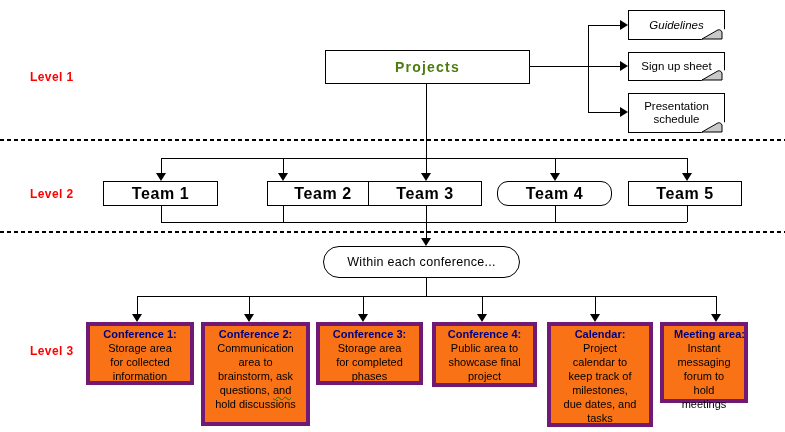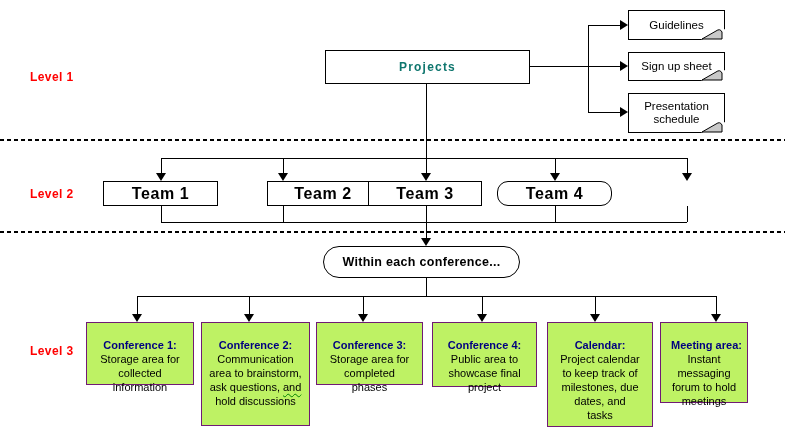--- a/index.html
+++ b/index.html
@@ -13,35 +13,35 @@
   .dashed{position:absolute;left:0;width:785px;height:2px;
     background:repeating-linear-gradient(90deg,#000 0 4px,transparent 4px 7px);}
   
   .ln{position:absolute;background:#000;}
   
   .ar-d{position:absolute;width:0;height:0;border-left:5px solid transparent;border-right:5px solid transparent;border-top:8px solid #000;}
   .ar-r{position:absolute;width:0;height:0;border-top:5px solid transparent;border-bottom:5px solid transparent;border-left:8px solid #000;}
   
   .box{position:absolute;background:#fff;border:1px solid #000;display:flex;align-items:center;justify-content:center;box-sizing:border-box;}
   .projects{left:325px;top:50px;width:205px;height:34px;}
-  .projects span{font-size:12px;font-weight:bold;color:#0f766e;letter-spacing:1.2px;}
+  .projects span{font-size:14px;font-weight:bold;color:#4d7c0f;letter-spacing:1.2px;}
   .team{top:181px;height:25px;font-size:16px;font-weight:bold;letter-spacing:.6px;}
   .t1{left:103px;width:115px;} .t2{left:235px;width:112px;margin-left:32px;} .t3{left:368px;width:114px;}
   .t4{left:497px;width:115px;border-radius:11px;} .t5{left:628px;width:114px;}
   
   .note{position:absolute;left:628px;width:97px;background:#fff;border:1px solid #000;box-sizing:border-box;
     display:flex;align-items:center;justify-content:center;text-align:center;font-size:11.5px;line-height:13px;}
-  .n1{top:10px;height:30px;} .n2{top:52px;height:29px;} .n3{top:93px;height:40px;}
+  .n1{top:10px;height:30px;font-style:italic;} .n2{top:52px;height:29px;} .n3{top:93px;height:40px;}
   .fold{position:absolute;right:-1px;bottom:-1px;width:24px;height:12px;}
   
   .stadium{left:323px;top:246px;width:197px;height:32px;border-radius:16px;}
-  .stadium span{font-size:12.5px;font-weight:bold;letter-spacing:.3px;}
+  .stadium span{font-size:12.5px;font-weight:normal;letter-spacing:.3px;}
   
-  .area{position:absolute;top:322px;background:#bef264;border:1px solid #701a75;box-sizing:border-box;
-    text-align:center;font-size:11px;line-height:14px;padding-top:15px;}
+  .area{position:absolute;top:322px;background:#f97316;border:4px solid #701a75;box-sizing:border-box;
+    text-align:center;font-size:11px;line-height:14px;padding-top:1px;}
   .area .ttl{font-weight:bold;color:#000080;white-space:nowrap;display:block;}
   .a1{left:86px;width:108px;height:63px;padding-left:12px;padding-right:12px;}
   .a2{left:201px;width:109px;height:104px;padding-left:6px;padding-right:6px;}
   .a3{left:316px;width:107px;height:63px;padding-left:11px;padding-right:11px;}
   .a4{left:432px;width:105px;height:65px;padding-left:8px;padding-right:8px;}
   .a5{left:547px;width:106px;height:105px;padding-left:12px;padding-right:12px;}
   .a6{left:660px;width:88px;height:81px;padding-left:10px;padding-right:10px;text-align:center;}
   .squiggle{text-decoration-line:underline;text-decoration-style:wavy;text-decoration-color:#008000;text-decoration-thickness:1px;text-underline-offset:2px;}
 </style>
 </head>
@@ -108,20 +108,23 @@
     </div>
   <div class="box team t2">
       <span>Team 2</span>
     </div>
   <div class="box team t3">
       <span>Team 3</span>
     </div>
   <div class="box team t4">
       <span>Team 4</span>
     </div>
+  <div class="box team t5">
+      <span>Team 5</span>
+    </div>
 
   <div class="ln" style="left:161px;top:206px;width:1px;height:16px"></div>
   <div class="ln" style="left:283px;top:206px;width:1px;height:16px"></div>
   <div class="ln" style="left:426px;top:206px;width:1px;height:32px"></div>
   <div class="ln" style="left:555px;top:206px;width:1px;height:16px"></div>
   <div class="ln" style="left:687px;top:206px;width:1px;height:16px"></div>
   <div class="ln" style="left:161px;top:222px;width:526px;height:1px"></div>
   <div class="ar-d" style="left:421px;top:238px"></div>
 
   <div class="box stadium">

